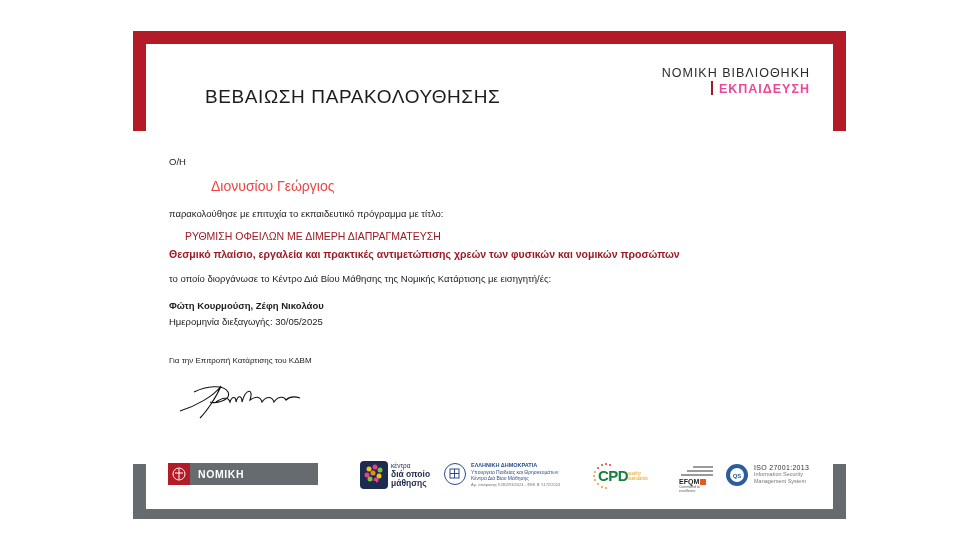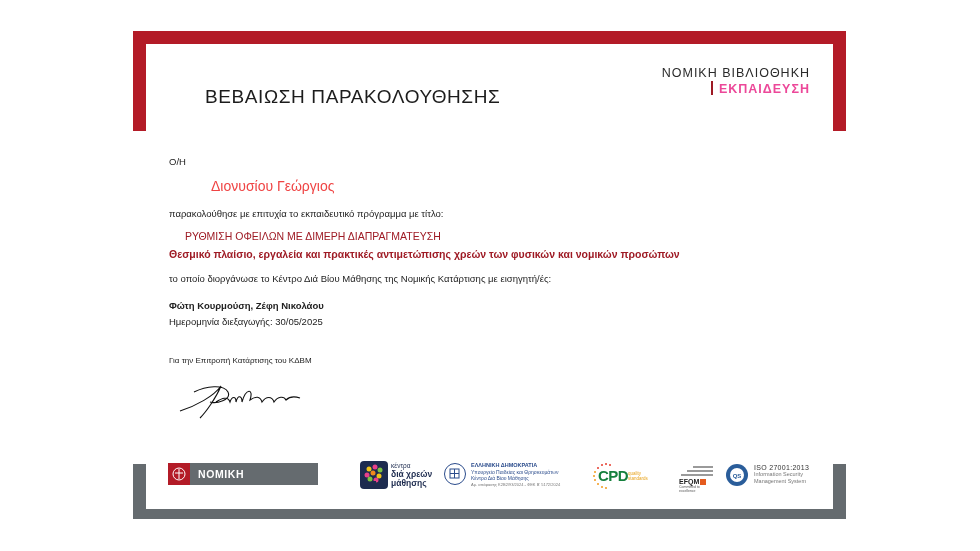--- a/index.html
+++ b/index.html
@@ -89,21 +89,21 @@
     <circle cx="7" cy="14" r="2.5" fill="#e8408a"></circle>
       <circle cx="13" cy="12" r="2.5" fill="#f08a1c"></circle>
       <circle cx="19" cy="15" r="2.5" fill="#f2c318"></circle>
     <circle cx="10" cy="18" r="2.5" fill="#7cc242"></circle>
       <circle cx="16" cy="19" r="2.5" fill="#e8408a"></circle>
       <rect x="12" y="20" width="4" height="8" fill="#1d2b4f"></rect>
   </svg>
 </div>
 <div class="logo kdbm-text">
   <div>κέντρα</div>
-  <div class="big">διά χρεών</div>
+  <div class="big">διά οποίο</div>
   <div class="big">μάθησης</div>
 </div>
 
 <div class="logo gr-seal">
   <svg width="19" height="19" viewBox="0 0 19 19">
       <rect x="5" y="5" width="9" height="9" fill="none" stroke="#2b4c8c" stroke-width="1"></rect>
       <line x1="9.5" y1="5" x2="9.5" y2="14" stroke="#2b4c8c"></line>
       <line x1="5" y1="9.5" x2="14" y2="9.5" stroke="#2b4c8c"></line>
     </svg>
 </div>

